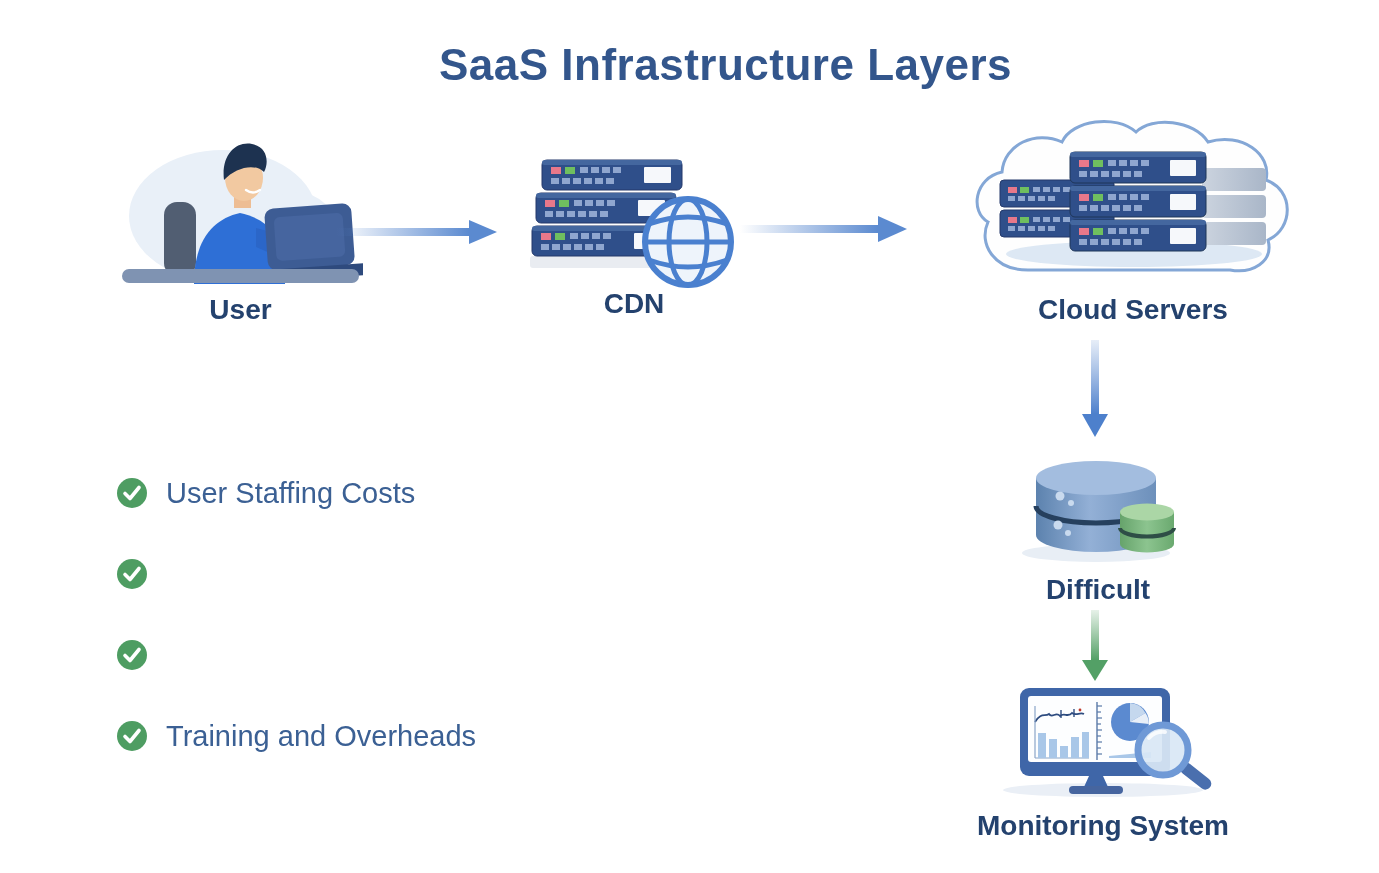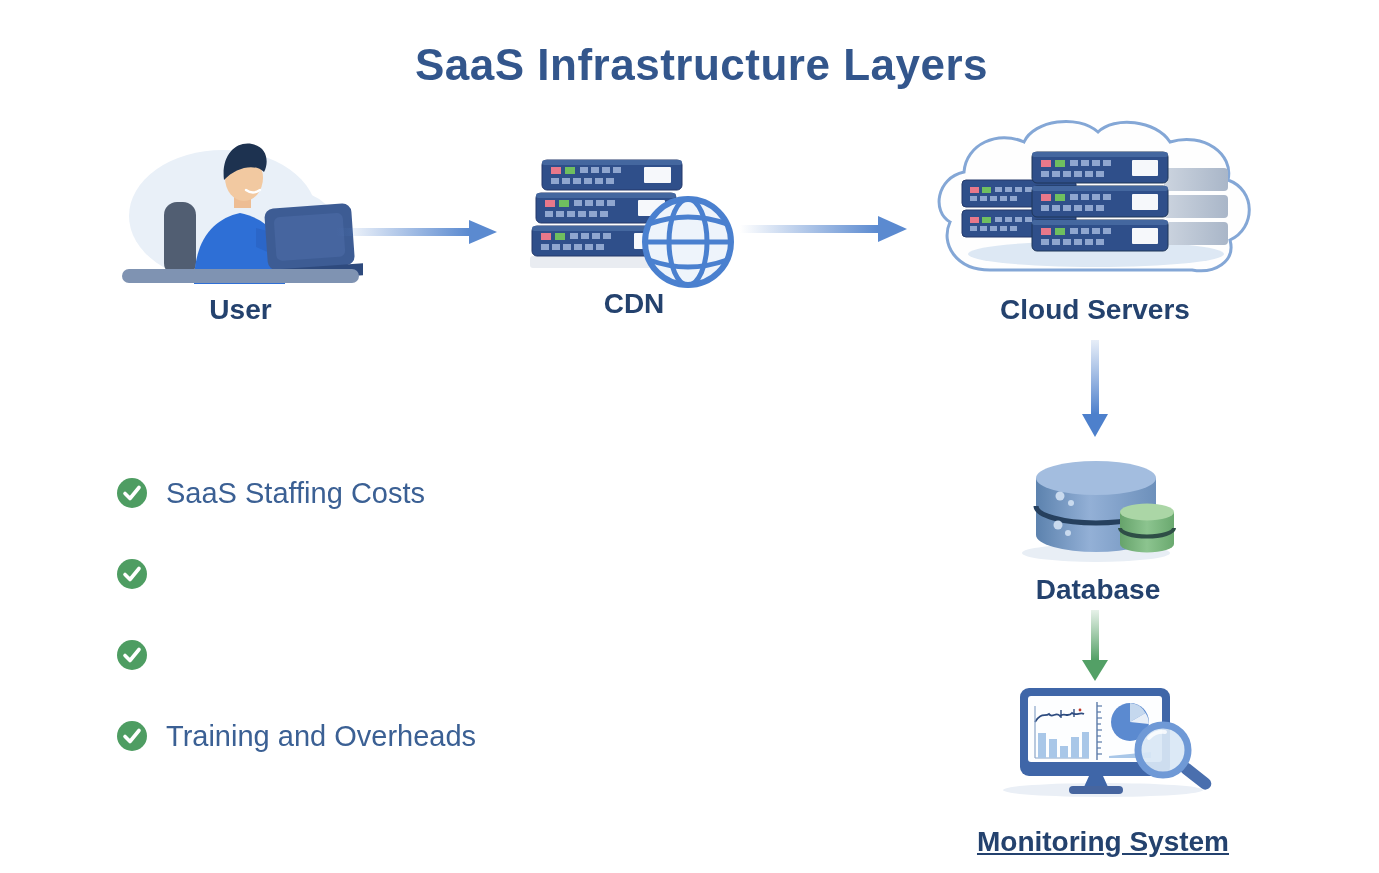--- a/index.html
+++ b/index.html
@@ -5,38 +5,38 @@
   * { margin:0; padding:0; box-sizing:border-box; }
   html,body { width:1379px; height:873px; }
   body {
     font-family:"Liberation Sans", sans-serif;
     background:#ffffff;
     position:relative;
     overflow:hidden;
   }
   .abs { position:absolute; }
   #title {
-    top:40px; left:50%; transform:translateX(-50%); margin-left:12px;
+    top:40px; left:50%; transform:translateX(-50%); margin-left:36px;
     font-size:44px; font-weight:bold; color:#33568c;
     letter-spacing:0.5px; white-space:nowrap;
   }
   .node { display:flex; flex-direction:column; align-items:center; }
   .node-label {
     font-size:28px; font-weight:bold; color:#24426e; white-space:nowrap;
   }
   #user-node   { left:118px; top:136px; width:245px;justify-content:center; }
   #cdn-node    { left:528px; top:152px; width:212px; }
-  #cloud-node  { left:928px; top:116px; width:334px; }
+  #cloud-node  { left:966px; top:116px; width:334px; }
   #db-node     { left:1008px; top:442px; width:180px; }
   #mon-node    { left:953px; top:686px; width:300px; }
   #user-node .node-label  { margin-top:10px; }
   #cdn-node .node-label   { margin-top:0; }
   #cloud-node .node-label { margin-top:6px; }
   #db-node .node-label    { margin-top:10px; }
-  #mon-node .node-label   { margin-top:28px;text-decoration:underline; }
+  #mon-node .node-label   { margin-top:12px; }
   #arrow-user-cdn  { left:336px; top:218px; }
   #arrow-cdn-cloud { left:740px; top:214px; }
   #arrow-cloud-db  { left:1080px; top:340px; }
   #arrow-db-mon    { left:1080px; top:610px; }
   #checklist { left:116px; top:476px; }
   .check-row {
     display:flex; align-items:center; margin-bottom:47px; height:34px;
   }
   .check-row:last-child { margin-bottom:0; }
   .check-icon { width:32px; height:32px; flex:0 0 32px; }
@@ -304,21 +304,21 @@
     <ellipse cx="88" cy="36" rx="60" ry="17" fill="#a3bddf"></ellipse>
     <circle cx="52" cy="54" r="4.5" fill="#c9daee"></circle>
       <circle cx="63" cy="61" r="3" fill="#c9daee"></circle>
     <circle cx="50" cy="83" r="4.5" fill="#c9daee"></circle>
       <circle cx="60" cy="91" r="3" fill="#c9daee"></circle>
 
     <path d="M112,70 L112,102 A27,8.5 0 0 0 166,102 L166,70 Z" fill="url(#gCylG)"></path>
     <path d="M112,86 A27,8.5 0 0 0 166,86" fill="none" stroke="#2e4e46" stroke-width="4"></path>
     <ellipse cx="139" cy="70" rx="27" ry="8.5" fill="#abd6a6"></ellipse>
   </svg>
-  <div class="node-label">Database</div>
+  <div class="node-label">Difficult</div>
 </div>
 
 <svg id="arrow-db-mon" class="abs" width="30" height="72" viewBox="0 0 30 72">
   <defs>
     <linearGradient id="gArrV2" x1="0" y1="0" x2="0" y2="1">
       <stop offset="0" stop-color="#5ca36b" stop-opacity="0.15"></stop>
       <stop offset="1" stop-color="#53a066"></stop>
     </linearGradient>
   </defs>
   <rect x="11" y="0" width="8" height="50" fill="url(#gArrV2)"></rect>
@@ -380,21 +380,21 @@
   </svg>
   <div class="node-label">Monitoring System</div>
 </div>
 
 <div id="checklist" class="abs">
   <div class="check-row">
     <svg class="check-icon" viewBox="0 0 32 32">
       <circle cx="16" cy="16" r="15" fill="#4e9d62"></circle>
       <path d="M9,16.5 L14,21.5 L23,10.5" fill="none" stroke="#ffffff" stroke-width="3.6" stroke-linecap="round" stroke-linejoin="round"></path>
     </svg>
-    <span class="check-label">SaaS Staffing Costs</span>
+    <span class="check-label">User Staffing Costs</span>
   </div>
   <div class="check-row">
     <svg class="check-icon" viewBox="0 0 32 32">
       <circle cx="16" cy="16" r="15" fill="#4e9d62"></circle>
       <path d="M9,16.5 L14,21.5 L23,10.5" fill="none" stroke="#ffffff" stroke-width="3.6" stroke-linecap="round" stroke-linejoin="round"></path>
     </svg>
   </div>
   <div class="check-row">
     <svg class="check-icon" viewBox="0 0 32 32">
       <circle cx="16" cy="16" r="15" fill="#4e9d62"></circle>

